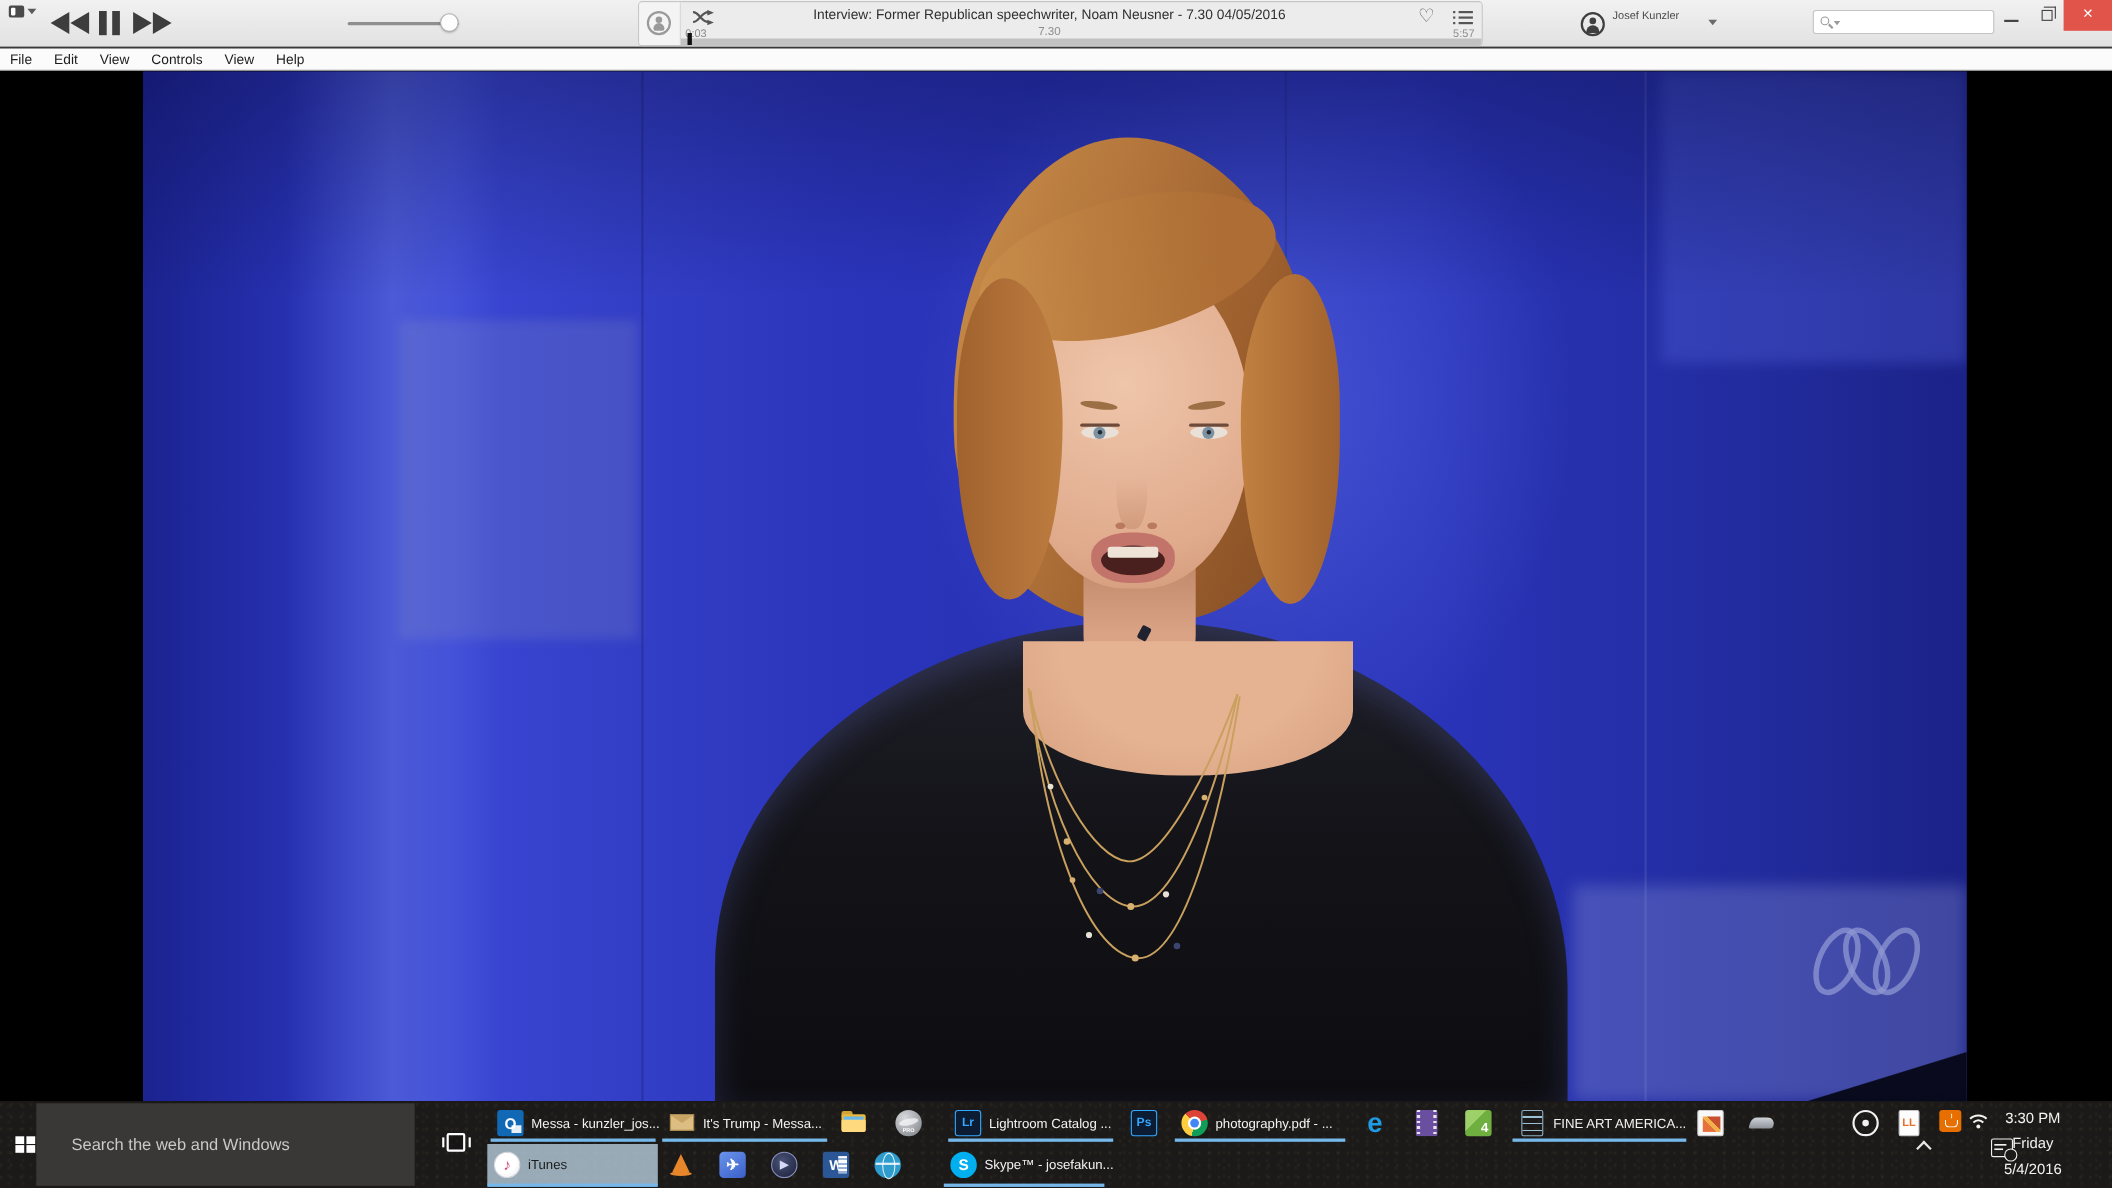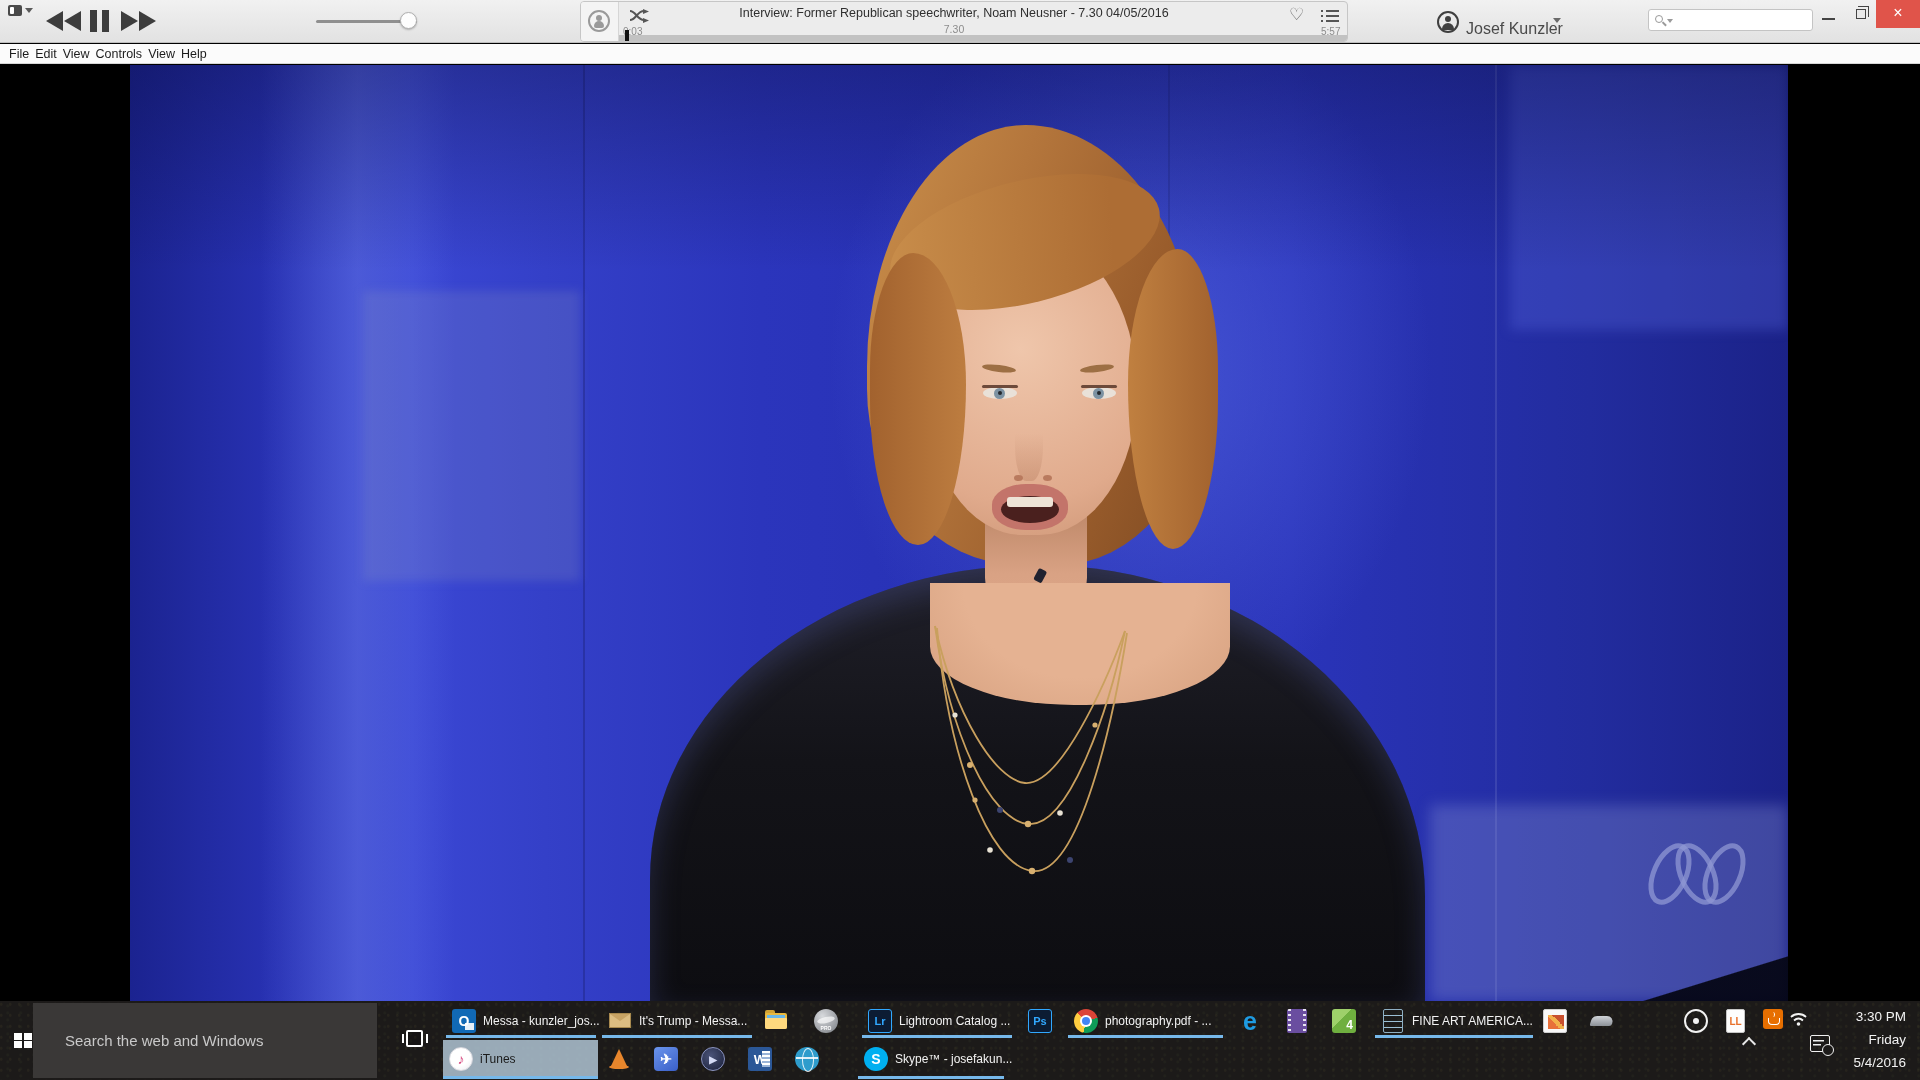--- a/index.html
+++ b/index.html
@@ -33,34 +33,34 @@
   #upnext { left:740px; top:8px; width:18px; height:12px; }
   #upnext i { position:absolute; right:0; height:2px; background:#555; width:13px; }
   #upnext i::before { content:""; position:absolute; left:-5px; top:0; width:2px; height:2px; background:#555; }
   #lcd-progress { left:38px; right:0; bottom:0; height:6px; background:#c2c2c2; }
   #lcd-marker { left:44px; bottom:0; width:4px; height:11px; background:#111; }
 
   
   #account { left:1437px; top:11px; width:22px; height:22px; border:2px solid #3f3f3f; border-radius:50%; }
   #account::before { content:""; position:absolute; left:6px; top:3px; width:6px; height:6px; background:#3f3f3f; border-radius:50%; }
   #account::after { content:""; position:absolute; left:3px; top:10px; width:12px; height:7px; background:#3f3f3f; border-radius:6px 6px 0 0; }
-  #account-name { left:1466px; top:20px; font-size:16px; color:#4a4a4a; }
+  #account-name { left:1466px; top:9px; font-size:10px; color:#4a4a4a; }
   #account-chev { left:1553px; top:18px; width:0; height:0; border-left:4px solid transparent; border-right:4px solid transparent; border-top:5px solid #6a6a6a; }
   #tb-search { left:1648px; top:9px; width:165px; height:22px; background:#fff; border:1px solid #c4c4c4; border-radius:3px; }
   .mag { position:absolute; left:6px; top:5px; width:8px; height:8px; border:1.5px solid #9a9a9a; border-radius:50%; }
   .mag::after { content:""; position:absolute; left:6px; top:7px; width:5px; height:1.5px; background:#9a9a9a; transform:rotate(45deg); }
   .mini-chev { position:absolute; left:18px; top:9px; width:0; height:0; border-left:3px solid transparent; border-right:3px solid transparent; border-top:4px solid #9a9a9a; }
   #win-min { left:1822px; top:18px; width:13px; height:2px; background:#444; }
   #win-restore { left:1856px; top:9px; width:10px; height:10px; border:1.5px solid #444; background:#e9e9e9; }
   #win-restore::before { content:""; position:absolute; left:1px; top:-4px; width:10px; height:10px; border:1.5px solid #444; border-bottom:none; border-left:none; }
   #win-close { left:1876px; top:0; width:44px; height:28px; background:#e0544a; color:#fff; font-size:16px; text-align:center; line-height:26px; }
 
   
   #menubar { position:absolute; left:0; top:44px; width:1920px; height:20px; background:#fbfbfb;
-             border-bottom:1px solid #d6d6d6; z-index:29; display:flex; align-items:center; padding-left:9px; gap:6px; }
+             border-bottom:1px solid #d6d6d6; z-index:29; display:flex; align-items:center; padding-left:9px; gap:20px; }
   #menubar span { font-size:12.5px; color:#1c1c1c; }
 
   
   #stage { position:absolute; left:0; top:65px; width:1920px; height:936px; background:#000; }
   #video { position:absolute; left:130px; top:0; width:1658px; height:936px; overflow:hidden;
            background:
              radial-gradient(ellipse 430px 520px at 1000px 300px, rgba(95,115,238,.55), transparent 70%),
              linear-gradient(90deg,#1b2390 0,#2832b4 9%,#3a47d4 17%,#3440c8 25%,#2b35bc 38%,#2630b2 55%,#2a34ba 70%,#222c9e 88%,#1b2288 100%); }
   #video::after { content:""; position:absolute; inset:0; background:linear-gradient(180deg,rgba(8,10,56,.35),transparent 22%); }
   .band   { left:130px; top:0; width:195px; height:936px; background:linear-gradient(90deg,transparent,rgba(122,142,246,.35),transparent); }
@@ -180,21 +180,21 @@
   .ic-skype { border-radius:50%; background:#00aff0; color:#fff; font-size:14px; }
 
   
   .ic-java { left:1763px; top:8px; width:20px; height:20px; background:#e76f00; border-radius:3px; }
   .ic-java::before { content:""; position:absolute; left:5px; top:9px; width:10px; height:6px; border:1.5px solid #fff; border-top:none; border-radius:0 0 4px 4px; }
   .ic-java::after { content:""; position:absolute; left:8px; top:3px; width:3px; height:5px; border-right:1.5px solid #fff; border-radius:50%; }
   #tray-chevron { left:1744px; top:38px; width:10px; height:10px; border-left:2px solid #e8e8e8; border-top:2px solid #e8e8e8; transform:rotate(45deg); }
   #action-center { left:1810px; top:34px; width:20px; height:17px; border:1.5px solid #f0f0f0; border-radius:2px;
                    background-image:linear-gradient(#f0f0f0 0 0),linear-gradient(#f0f0f0 0 0); background-size:11px 1.5px,8px 1.5px; background-position:2px 4px,2px 8px; background-repeat:no-repeat; }
   #action-center::after { content:""; position:absolute; right:-5px; bottom:-5px; width:10px; height:10px; background:#1c1a19; border:1.5px solid #f0f0f0; border-radius:50%; }
-  #clock { left:1790px; top:0; width:116px; height:79px; text-align:right; color:#f2f2f2; }
+  #clock { left:1790px; top:0; width:116px; height:79px; text-align:center; color:#f2f2f2; }
   #clock div { position:absolute; right:0; width:116px; font-size:13.5px; }
   #clk-time { top:8px; } #clk-day { top:31px; } #clk-date { top:54px; }
 </style>
 </head>
 <body>
 
 <div id="toolbar">
   <div class="abs" id="mini-view"></div>
   <div class="abs" id="mini-chevron"></div>
 

